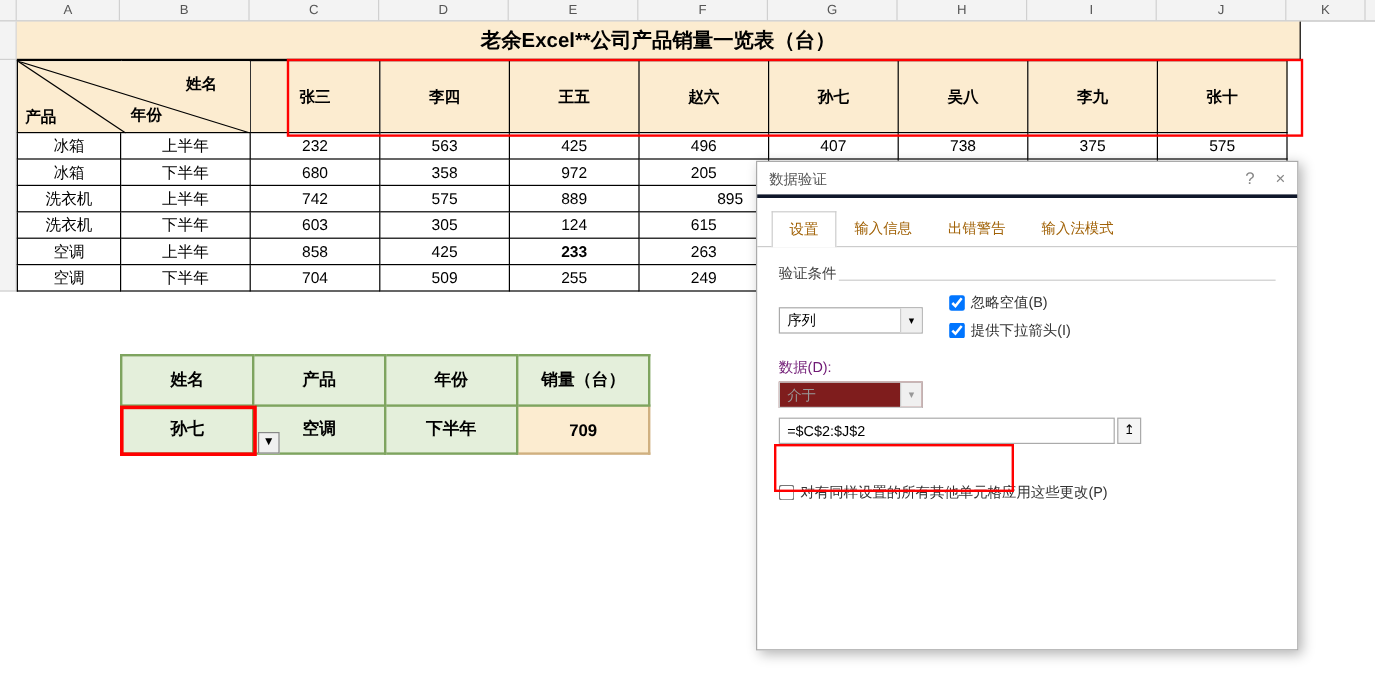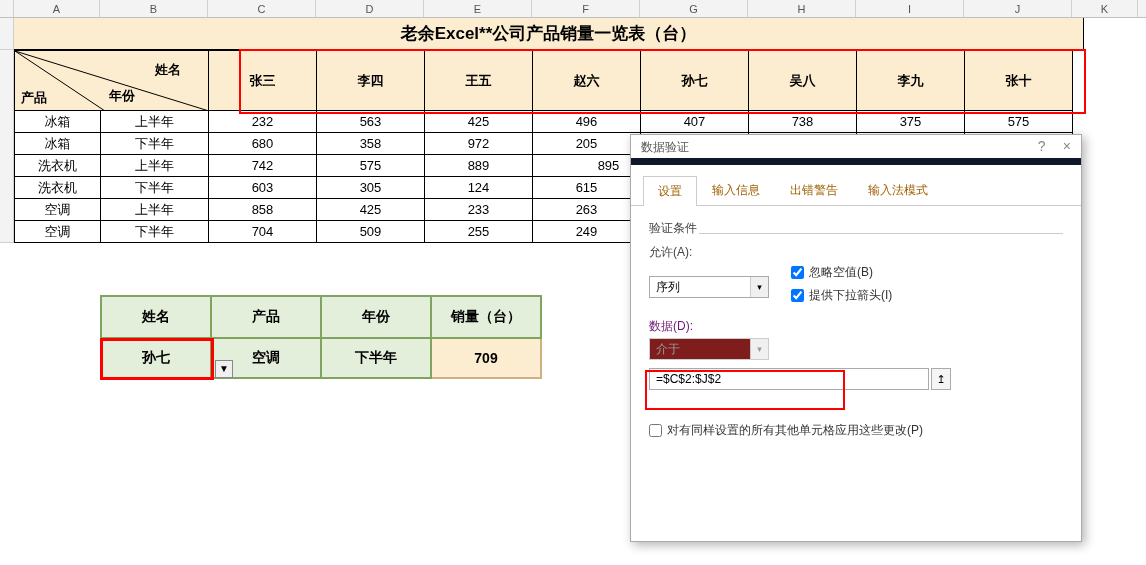--- a/index.html
+++ b/index.html
@@ -33,21 +33,21 @@
   .lookup { position: absolute; left: 100px; top: 295px; }
   .lookup table { border-collapse: collapse; }
   .lookup th { background: #e4efdb; border: 2px solid #7ea45f; width: 110px; height: 42px; font-size: 14px; font-weight: bold; }
   .lookup td { background: #e4efdb; border: 2px solid #7ea45f; width: 110px; height: 40px; text-align: center; font-size: 14px; font-weight: bold; }
   .lookup td.sales { background: #fcecd0; border: 2px solid #d0b080; }
   .red-box-2 { position: absolute; left: 100px; top: 338px; width: 114px; height: 42px; border: 3px solid #ff0000; pointer-events: none; }
   .dropdown-btn { position: absolute; left: 215px; top: 360px; width: 18px; height: 18px; border: 1px solid #888; background: #f0f0f0; font-size: 10px; text-align: center; line-height: 16px; }
 
   
   .dialog { position: absolute; left: 630px; top: 134px; width: 452px; height: 408px; background: #fff; border: 1px solid #aaa; box-shadow: 3px 3px 10px rgba(0,0,0,0.3); }
-  .dialog .titlebar { height: 30px; line-height: 30px; padding: 0 10px; color: #555; font-size: 12px; border-bottom: 7px solid #0f172a; display: flex; justify-content: space-between; align-items: center; }
+  .dialog .titlebar { height: 30px; line-height: 30px; padding: 0 10px; color: #555; font-size: 12px; border-bottom: 3px solid #0f172a; display: flex; justify-content: space-between; align-items: center; }
   .dialog .titlebar .winbtns span { margin-left: 14px; color: #888; font-size: 14px; }
 
   .dialog .tabs { display: flex; padding: 10px 12px 0 12px; border-bottom: 1px solid #ccc; }
   .dialog .tabs div { padding: 6px 14px; font-size: 12px; color: #a16207; border: 1px solid transparent; border-bottom: none; }
   .dialog .tabs div.active { border-color: #ccc; background: #fff; position: relative; top: 1px; }
 
   .dialog .body { padding: 14px 18px; }
   .fieldset-label { font-size: 12px; color: #444; margin-bottom: 6px; padding-bottom: 2px; }
   .fieldset-line { border-top: 1px solid #ccc; margin-left: 50px; margin-top: -12px; margin-bottom: 10px; }
 
@@ -168,21 +168,21 @@
             <td style="width: 108px;"></td>
             <td style="width: 108px;"></td>
             <td style="width: 108px;"></td>
             <td style="width: 108px;">48</td>
           </tr>
           <tr>
             <td style="width: 86px;">空调</td>
             <td style="width: 108px;">上半年</td>
             <td style="width: 108px;">858</td>
             <td style="width: 108px;">425</td>
-            <td style="width: 108px;">233</td>
+            <td style="width: 108px; font-weight: bold;">233</td>
             <td style="width: 108px;">263</td>
             <td style="width: 108px;"></td>
             <td style="width: 108px;"></td>
             <td style="width: 108px;"></td>
             <td style="width: 108px;">53</td>
           </tr>
           <tr>
             <td style="width: 86px;">空调</td>
             <td style="width: 108px;">下半年</td>
             <td style="width: 108px;">704</td>
@@ -233,21 +233,20 @@
   <div class="tabs">
     <div class="active">设置</div>
     <div>输入信息</div>
     <div>出错警告</div>
     <div>输入法模式</div>
   </div>
   <div class="body">
     <div class="fieldset-label">验证条件</div>
     <div class="fieldset-line"></div>
 
-    <div class="form-label">允许(A):</div>
     <div class="form-row">
       <div class="select-box">
         <span>序列</span>
         <span class="arrow">▾</span>
       </div>
       <div style="margin-left:22px">
         <div class="checkbox-row">
             <input type="checkbox" checked="" style="">
             <span>忽略空值(B)</span>
           </div>

